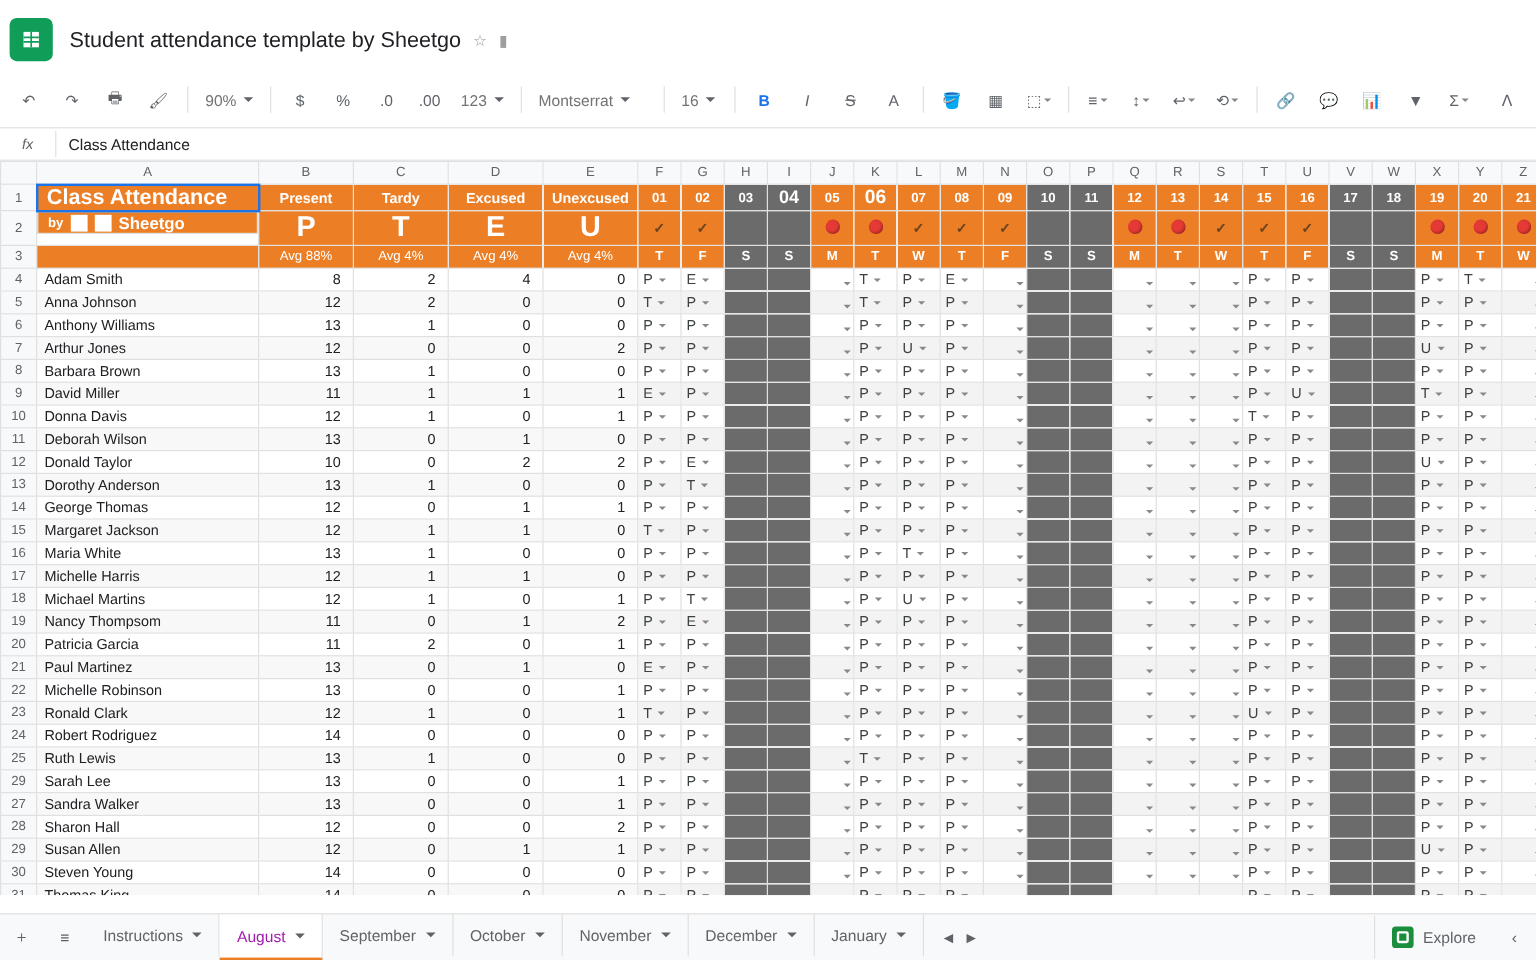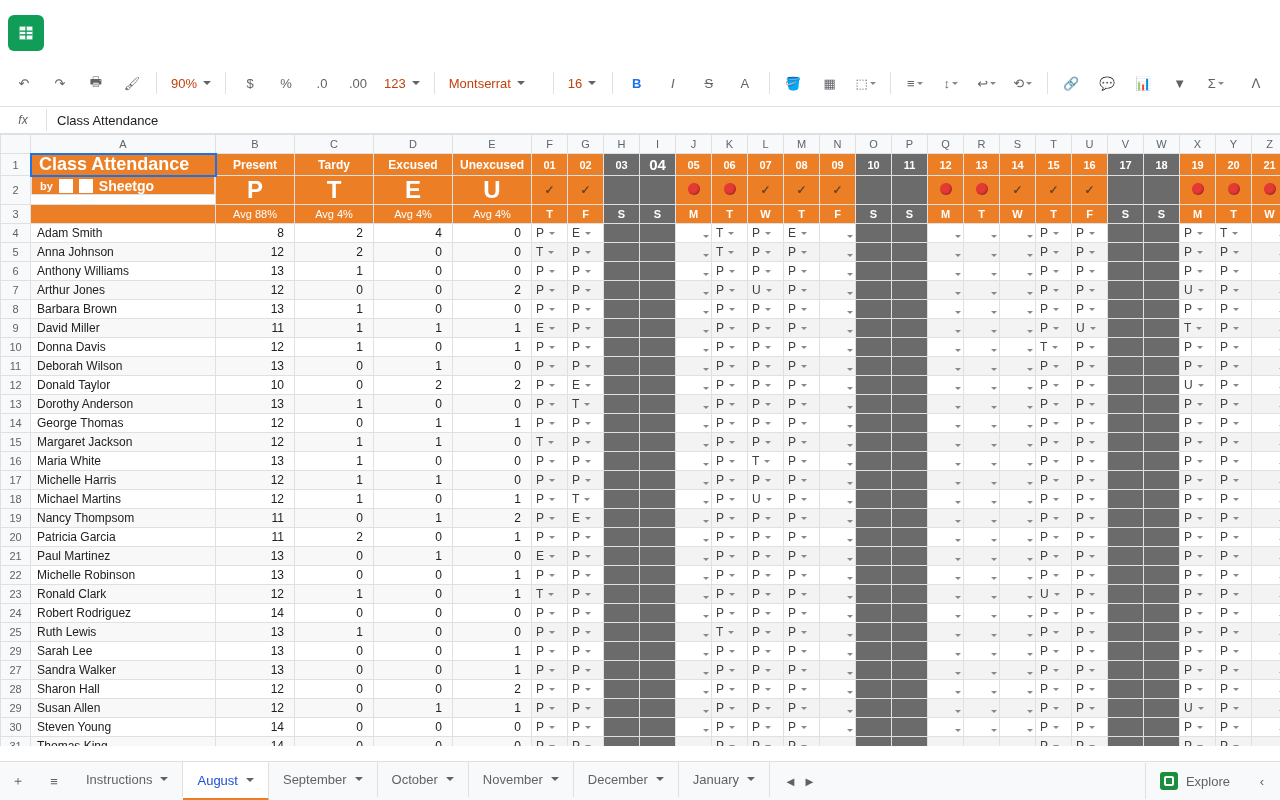--- a/index.html
+++ b/index.html
@@ -13,21 +13,21 @@
 .menubar span{padding:4px 7px;color:#202124;border-radius:4px;cursor:pointer}
 .saved{color:#5f6368;text-decoration:underline;margin-left:14px}
 .title-right{margin-left:auto;display:flex;align-items:center;gap:18px}
 .ibtn{width:24px;height:24px;display:flex;align-items:center;justify-content:center;color:#5f6368;cursor:pointer}
 .share-btn{background:#1a8e3d;color:#fff;border-radius:4px;padding:8px 16px;display:flex;align-items:center;gap:8px;font-weight:500;cursor:pointer}
 .avatar{width:32px;height:32px;border-radius:50%;background:#c98a6a;background-image:radial-gradient(circle at 50% 35%,#f2c9a6 0 35%,transparent 36%),radial-gradient(circle at 50% 95%,#7a4a35 0 40%,transparent 41%);}
 .toolbar{display:flex;align-items:center;gap:4px;border-bottom:1px solid #e0e0e0;padding:4px 8px;height:38px}
 .tb{min-width:24px;height:28px;display:flex;align-items:center;justify-content:center;color:#5f6368;border-radius:4px;cursor:pointer;padding:0 4px}
 .tb.sel{color:#1a73e8;font-weight:bold}
 .sep{width:1px;height:22px;background:#e0e0e0;margin:0 4px}
-.dropdown{display:flex;align-items:center;gap:6px;padding:0 6px;height:28px;color:#c2410c;cursor:pointer}
+.dropdown{display:flex;align-items:center;gap:6px;padding:0 6px;height:28px;color:#737373;cursor:pointer}
 .caret{border-top:4px solid #5f6368;border-left:4px solid transparent;border-right:4px solid transparent;width:0;height:0}
 .scaret{border-top:3px solid #888;border-left:3px solid transparent;border-right:3px solid transparent;width:0;height:0;display:inline-block;margin-left:2px;vertical-align:middle}
 .collapse{margin-left:auto}
 .fxbar{display:flex;align-items:center;border-bottom:1px solid #e0e0e0;height:26px}
 .namebox{width:46px;text-align:center;border-right:1px solid #e0e0e0;color:#5f6368;font-style:italic;font-size:12px;padding:4px 0}
 .fxval{padding:4px 10px;color:#202124}
 .grid-area{position:relative;height:612px;overflow:hidden}
 table{border-collapse:collapse;table-layout:fixed;width:1280px}
 th,td{border:1px solid #e0e0e0;padding:0;height:19px;font-size:12px;overflow:hidden;white-space:nowrap;box-sizing:border-box}
 th{background:#f8f9fa;color:#5f6368;font-weight:400;font-size:11px}
@@ -47,40 +47,47 @@
 tr.even td.att-cell{background:#f3f3f3}
 tr.even td.name-cell,tr.even td.num-cell{background:#f8f8f8}
 .chk{color:#6b441f}
 .dot{width:12px;height:12px;border-radius:50%;background:#e53935;display:inline-block;box-shadow:inset -1px -1px 2px rgba(0,0,0,.3)}
 .sheetgo{display:flex;align-items:center;gap:6px;padding-left:8px}
 .sheetgo .box{width:14px;height:14px;background:#fff;display:inline-block}
 .sel-border{outline:2px solid #1a73e8;outline-offset:-1px}
 .sheetbar{position:absolute;bottom:0;left:0;right:0;height:38px;border-top:1px solid #e0e0e0;background:#f8f9fa;display:flex;align-items:center}
 .sheetbar .sb-btn{width:36px;height:36px;display:flex;align-items:center;justify-content:center;color:#5f6368;cursor:pointer}
 .tab{padding:0 14px;height:36px;display:flex;align-items:center;gap:8px;color:#5f6368;cursor:pointer;border-right:1px solid #e0e0e0}
-.tab.active{background:#fff;color:#1d4ed8;font-weight:500;border-bottom:3px solid #ec7f25;border-top:1px solid #e0e0e0}
+.tab.active{background:#fff;color:#a21caf;font-weight:500;border-bottom:3px solid #ec7f25;border-top:1px solid #e0e0e0}
 .hscroll{display:flex;gap:6px;margin:0 14px;color:#5f6368}
 .explore{margin-left:auto;display:flex;align-items:center;gap:8px;padding:0 14px;color:#5f6368;cursor:pointer;border-left:1px solid #e0e0e0;height:36px}
 .explore .ex-ico{width:18px;height:18px;background:#1a8e3d;border-radius:3px;position:relative}
 .explore .ex-ico:after{content:"";position:absolute;inset:4px;border:2px solid #fff;border-radius:2px}
 </style>
 </head>
 <body>
 
 <div class="titlebar">
   <div class="logo">
     <svg viewBox="0 0 24 24">
         <rect x="3" y="3" width="18" height="18" rx="2" fill="#fff" opacity="0"></rect>
         <rect x="5" y="5" width="14" height="14" fill="#fff"></rect>
         <line x1="5" y1="10" x2="19" y2="10" stroke="#0f9d58" stroke-width="1.5"></line>
         <line x1="5" y1="14" x2="19" y2="14" stroke="#0f9d58" stroke-width="1.5"></line>
         <line x1="12" y1="5" x2="12" y2="19" stroke="#0f9d58" stroke-width="1.5"></line>
       </svg>
   </div>
   <div class="titlewrap">
+    <div style="display:flex;align-items:center">
+      <span class="doc-title">Student attendance template by Sheetgo</span>
+      <span class="title-icons">
+        <span>☆</span>
+        <span>▮</span>
+      </span>
+    </div>
   </div>
 </div>
 
 <div class="toolbar">
   <div class="tb">↶</div>
   <div class="tb">↷</div>
   <div class="tb">🖶</div>
   <div class="tb">🖌</div>
   <div class="sep"></div>
   <div class="dropdown">
@@ -206,21 +213,21 @@
           <td class="hdr-title sel-border">Class Attendance</td>
           <td class="hdr-orange">Present</td>
           <td class="hdr-orange">Tardy</td>
           <td class="hdr-orange">Excused</td>
           <td class="hdr-orange">Unexcused</td>
           <td class="hdr-orange" style="font-size:11px">01</td>
           <td class="hdr-orange" style="font-size:11px">02</td>
           <td class="hdr-gray" style="font-size:11px">03</td>
           <td class="hdr-gray" style="font-size:15px">04</td>
           <td class="hdr-orange" style="font-size:11px">05</td>
-          <td class="hdr-orange" style="font-size:11px">06</td>
+          <td class="hdr-orange" style="font-size:16px">06</td>
           <td class="hdr-orange" style="font-size:11px">07</td>
           <td class="hdr-orange" style="font-size:11px">08</td>
           <td class="hdr-orange" style="font-size:11px">09</td>
           <td class="hdr-gray" style="font-size:11px">10</td>
           <td class="hdr-gray" style="font-size:11px">11</td>
           <td class="hdr-orange" style="font-size:11px">12</td>
           <td class="hdr-orange" style="font-size:11px">13</td>
           <td class="hdr-orange" style="font-size:11px">14</td>
           <td class="hdr-orange" style="font-size:11px">15</td>
           <td class="hdr-orange" style="font-size:11px">16</td>

